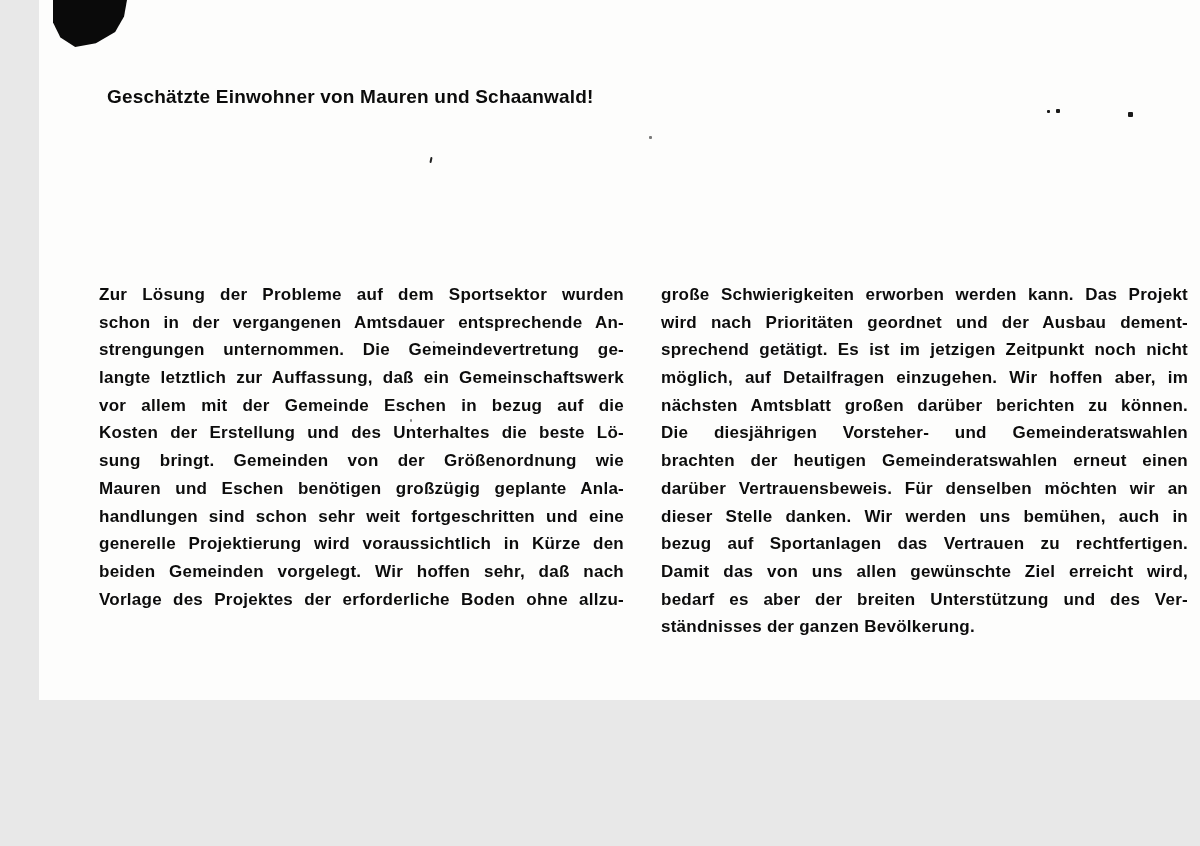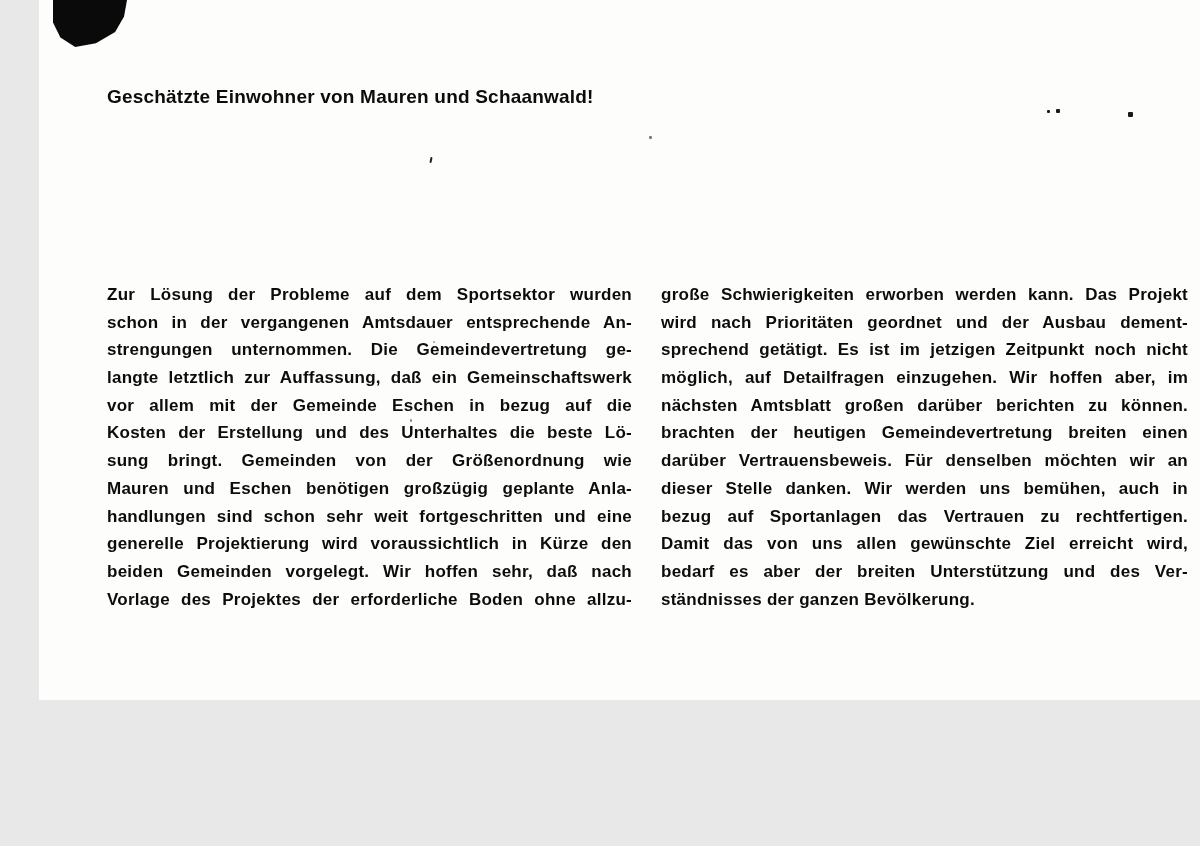--- a/index.html
+++ b/index.html
@@ -24,21 +24,21 @@
     white-space: nowrap;
   }
 
   .column {
     position: absolute;
     top: 281px;
     font-size: 17px;
     font-weight: 600;
     letter-spacing: 0.25px;
   }
-  .column-left  { left: 68px;  width: 525px; }
+  .column-left  { left: 60px;  width: 525px; }
   .column-right { left: 622px; width: 527px; }
 
   .line {
     height: 27.7px;
     line-height: 27.7px;
     text-align: justify;
     text-align-last: justify;
     white-space: nowrap;
   }
   .line.no-justify {
@@ -127,21 +127,22 @@
       <div class="line">generelle Projektierung wird voraussichtlich in Kürze den</div>
       <div class="line">beiden Gemeinden vorgelegt. Wir hoffen sehr, daß nach</div>
       <div class="line">Vorlage des Projektes der erforderliche Boden ohne allzu-</div>
     </div>
   <div class="column column-right">
       <div class="line">große Schwierigkeiten erworben werden kann. Das Projekt</div>
       <div class="line">wird nach Prioritäten geordnet und der Ausbau dement-</div>
       <div class="line">sprechend getätigt. Es ist im jetzigen Zeitpunkt noch nicht</div>
       <div class="line">möglich, auf Detailfragen einzugehen. Wir hoffen aber, im</div>
       <div class="line">nächsten Amtsblatt großen darüber berichten zu können.</div>
-      <div class="line">brachten der heutigen Gemeindevertretung breiten einen</div>
+      <div class="line">Die diesjährigen Vorsteher- und Gemeinderatswahlen</div>
+      <div class="line">brachten der heutigen Gemeinderatswahlen erneut einen</div>
       <div class="line">darüber Vertrauensbeweis. Für denselben möchten wir an</div>
       <div class="line">dieser Stelle danken. Wir werden uns bemühen, auch in</div>
       <div class="line">bezug auf Sportanlagen das Vertrauen zu rechtfertigen.</div>
       <div class="line">Damit das von uns allen gewünschte Ziel erreicht wird,</div>
       <div class="line">bedarf es aber der breiten Unterstützung und des Ver-</div>
       <div class="line no-justify">ständnisses der ganzen Bevölkerung.</div>
     </div>
 
   <div class="page-number">1</div>
 

